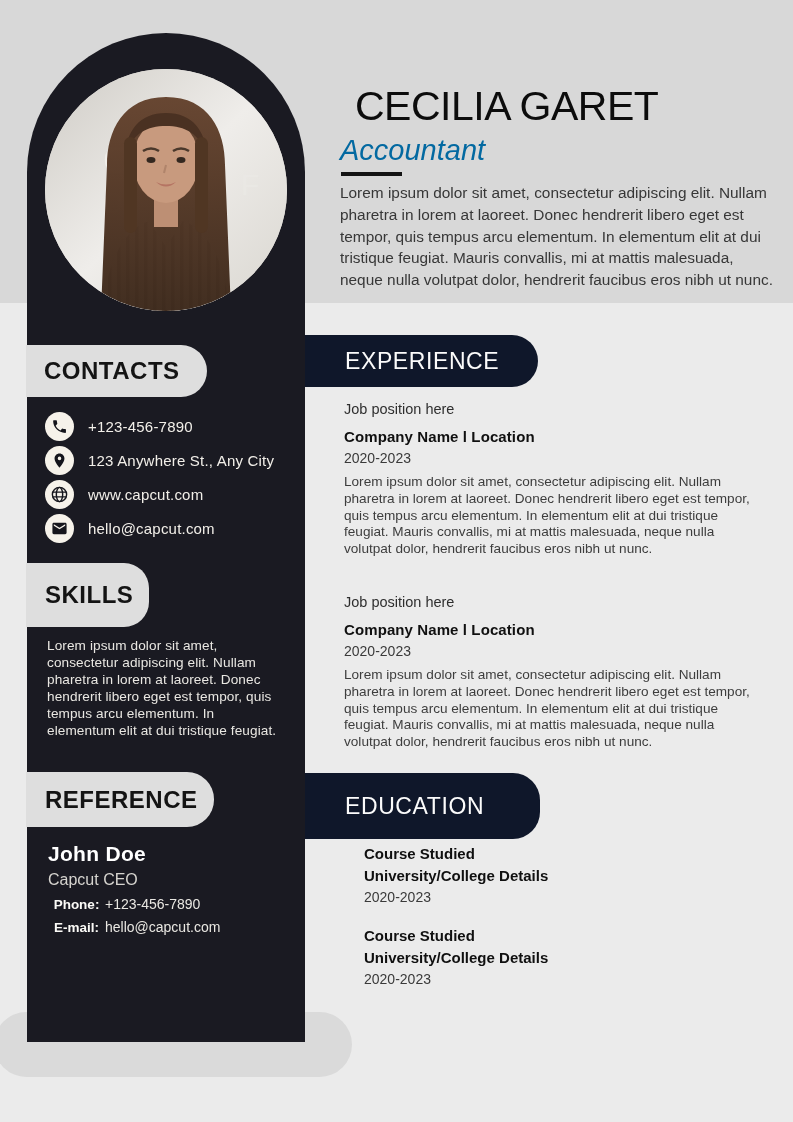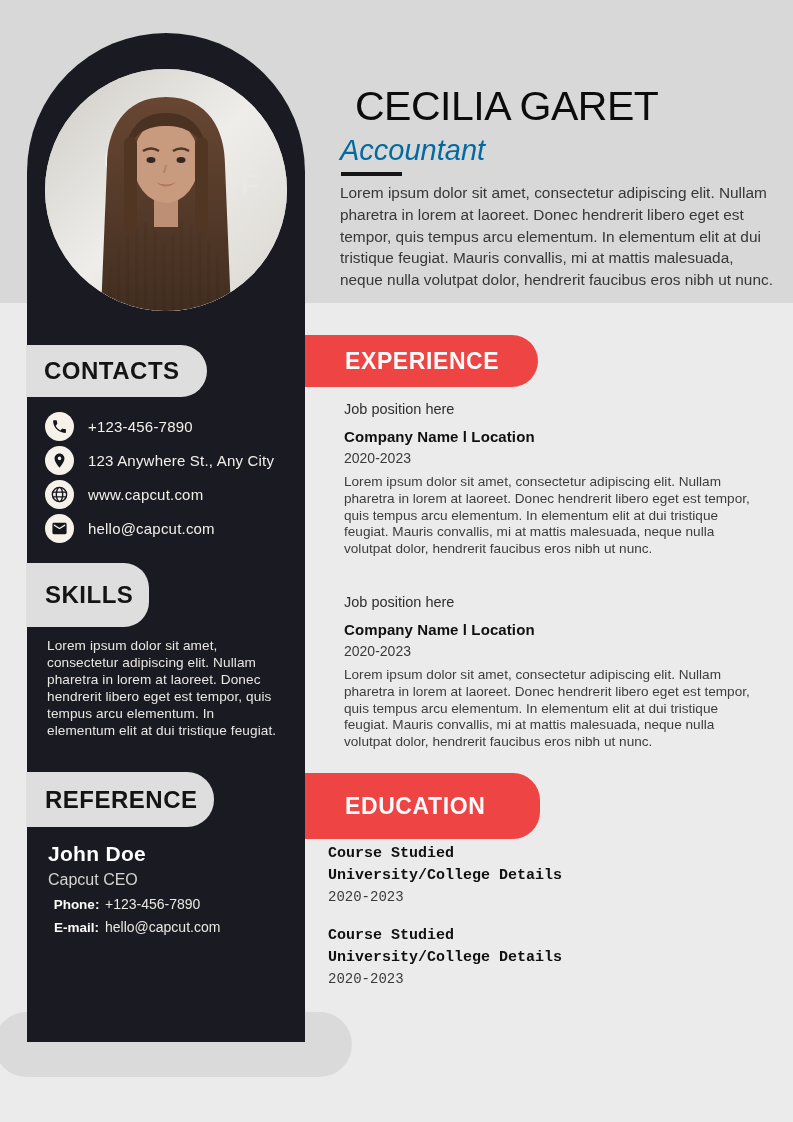--- a/index.html
+++ b/index.html
@@ -8,22 +8,22 @@
   .top-band{position:absolute;left:0;top:0;width:793px;height:303px;background:#d8d8d8;}
   .bottom-pill{position:absolute;left:-6px;top:1012px;width:358px;height:65px;border-radius:33px;background:#dadada;}
   .sidebar{position:absolute;left:27px;top:33px;width:278px;height:1009px;background:#1a1a22;
            border-radius:139px 139px 0 0;}
   .photo{position:absolute;left:45px;top:69px;width:242px;height:242px;border-radius:50%;
          overflow:hidden;background:#dcd9d4;}
   .photo svg{display:block;}
 
   .pill-light{position:absolute;background:#dedede;color:#141414;display:flex;align-items:center;
               font-weight:800;letter-spacing:.5px;box-sizing:border-box;text-align:center;}
-  .pill-dark{position:absolute;background:#ef4444;color:#fbfbfb;display:flex;align-items:center;
-             font-weight:700;letter-spacing:.6px;box-sizing:border-box;}
+  .pill-dark{position:absolute;background:#0f172a;color:#fbfbfb;display:flex;align-items:center;
+             font-weight:400;letter-spacing:.6px;box-sizing:border-box;}
   .contacts-pill{left:26px;top:345px;width:181px;height:52px;border-radius:0 26px 26px 0;
                  padding-left:18px;font-size:24px;}
   .skills-pill{left:26px;top:563px;width:123px;height:64px;border-radius:0 25px 25px 0;
                padding-left:19px;font-size:24px;}
   .reference-pill{left:26px;top:772px;width:188px;height:55px;border-radius:0 27px 27px 0;
                   padding-left:19px;font-size:24px;}
   .experience-pill{left:305px;top:335px;width:233px;height:52px;border-radius:0 26px 26px 0;
                    padding-left:40px;font-size:23px;}
   .education-pill{left:305px;top:773px;width:235px;height:66px;border-radius:0 27px 27px 0;
                   padding-left:40px;font-size:23px;}
@@ -51,21 +51,21 @@
   .title-underline{position:absolute;left:341px;top:172px;width:61px;height:3.5px;background:#141414;}
   .summary{position:absolute;left:340px;top:182px;width:438px;font-size:15.4px;line-height:21.8px;
            color:#373737;}
 
   .entry{position:absolute;left:344px;width:406px;}
   .entry-position{font-size:14.5px;color:#2e2e2e;}
   .entry-company{font-size:15px;font-weight:800;color:#101010;margin-top:11px;letter-spacing:.1px;}
   .entry-dates{font-size:14px;color:#3a3a3a;margin-top:5px;}
   .entry-desc{margin-top:8px;font-size:13.6px;line-height:16.8px;color:#3d3d3d;}
 
-  .edu-entry{position:absolute;left:328px;width:406px;font-family:Liberation Mono, monospace;}
+  .edu-entry{position:absolute;left:364px;width:406px;}
   .edu-course{font-size:15px;font-weight:800;color:#101010;}
   .edu-school{font-size:15px;font-weight:800;color:#101010;margin-top:5px;}
   .edu-dates{font-size:14px;color:#3a3a3a;margin-top:5px;}
 </style>
 </head>
 <body>
 
 <div class="page">
 
   <div class="top-band"></div>

